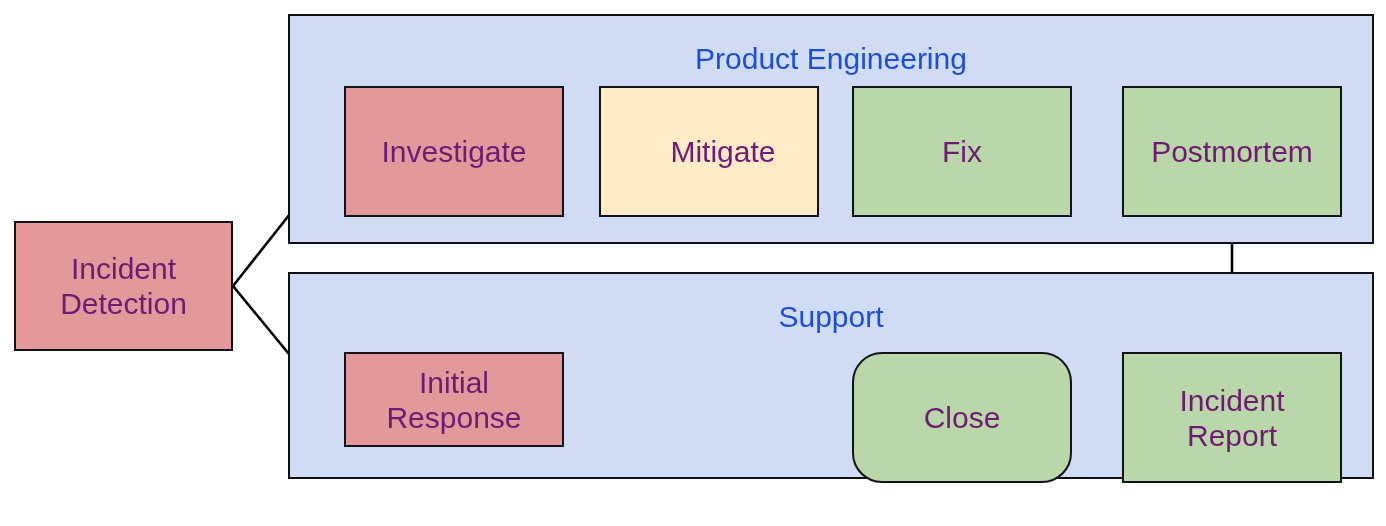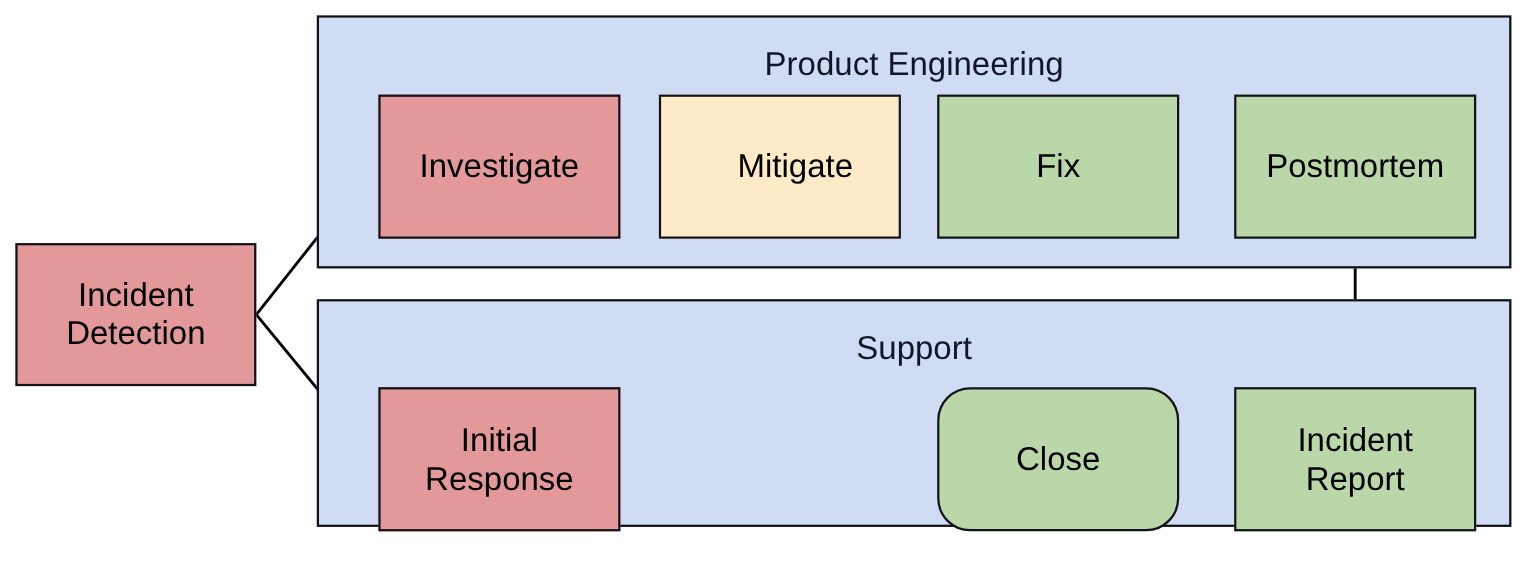--- a/index.html
+++ b/index.html
@@ -31,34 +31,34 @@
     border: 2px solid #0f0f14;
     box-sizing: border-box;
   }
   .lane-title {
     position: absolute;
     left: 0;
     right: 0;
     text-align: center;
     font-size: 30px;
     line-height: 34px;
-    color: #0f172a;
+    color: #1d4ed8;
     white-space: nowrap;
   }
   .node {
     position: absolute;
     box-sizing: border-box;
     border: 2px solid #12121a;
     display: flex;
     align-items: center;
     justify-content: center;
     text-align: center;
     font-size: 30px;
     line-height: 35px;
-    color: #000000;
+    color: #701a75;
     white-space: pre-line;
   }
   .fill-red    { background: #e39899; }
   .fill-yellow { background: #fdebc8; padding-left: 28px; }
   .fill-green  { background: #b9d7a8; }
 </style>
 </head>
 <body>
 
 <div id="diagram">
@@ -97,21 +97,21 @@
   <div class="node fill-yellow" style="left:599px; top:86px; width:220px; height:131px;">Mitigate</div>
 
   <div class="node fill-green" style="left:852px; top:86px; width:220px; height:131px;">Fix</div>
 
   <div class="node fill-green" style="left:1122px; top:86px; width:220px; height:131px;">Postmortem</div>
 
   <div class="lane" style="left:288px; top:272px; width:1086px; height:207px;">
     <div class="lane-title" style="top:26px;">Support</div>
   </div>
 
-  <div class="node fill-red" style="left:344px; top:352px; width:220px; height:131px;">Initial
+  <div class="node fill-red" style="left:344px; top:352px; width:220px; height:95px;">Initial
 Response</div>
 
 
   <div class="node fill-green" style="left:852px; top:352px; width:220px; height:131px;border-radius:30px;">Close</div>
 
   <div class="node fill-green" style="left:1122px; top:352px; width:220px; height:131px;">Incident
 Report</div>
 
 </div>
 

